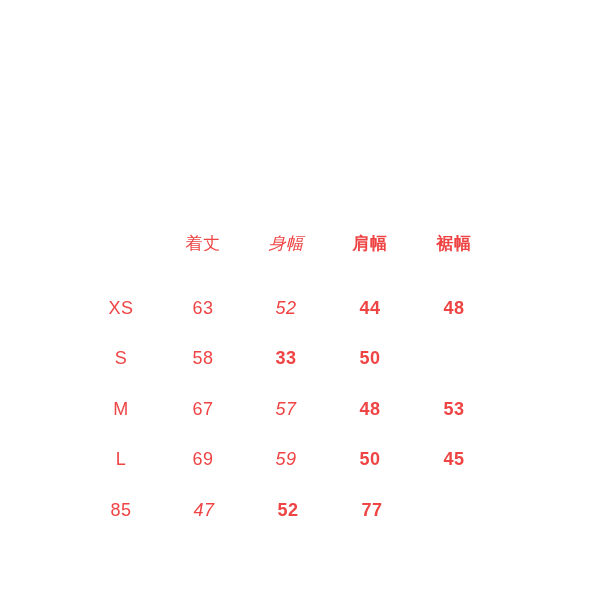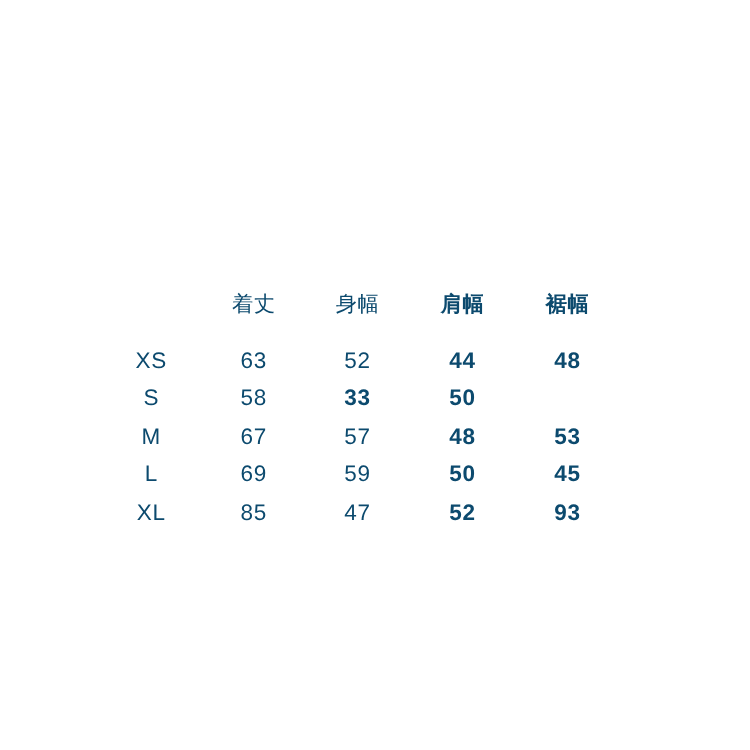--- a/index.html
+++ b/index.html
@@ -9,45 +9,46 @@
     height: 600px;
     background: #ffffff;
     font-family: "Liberation Sans", "DejaVu Sans", sans-serif;
     overflow: hidden;
   }
   .size-chart {
     position: absolute;
     left: 80px;
     top: 228px;
     width: 416px;
-    color: #0c4a6e;
+    color: #ef4444;
     font-size: 18px;
   }
   .row {
     display: flex;
     align-items: center;
   }
   .header-row {
     height: 30px;
     font-size: 17px;
   }
   .spacer {
     height: 15px;
   }
   .data-row {
     height: 30.5px;
+    margin-top: 20px;
   }
   .cell {
     text-align: center;
     white-space: nowrap;
     letter-spacing: 0.5px;
   }
   .col-size { width: 82px; }
   .col-1 { width: 82px; }
-  .col-2 { width: 84px; }
+  .col-2 { width: 84px; font-style: italic; }
   .col-3 { width: 84px; font-weight: bold; }
   .col-4 { width: 84px; font-weight: bold; }
 </style>
 </head>
 <body>
 
 <div class="size-chart">
 
   <div class="row header-row">
     <div class="cell col-size"></div>
@@ -84,20 +85,19 @@
 
   <div class="row data-row">
     <div class="cell col-size">L</div>
     <div class="cell col-1">69</div>
     <div class="cell col-2">59</div>
     <div class="cell col-3">50</div>
     <div class="cell col-4">45</div>
   </div>
 
   <div class="row data-row">
-    <div class="cell col-size">XL</div>
     <div class="cell col-1">85</div>
     <div class="cell col-2">47</div>
     <div class="cell col-3">52</div>
-    <div class="cell col-4">93</div>
+    <div class="cell col-4">77</div>
   </div>
 
 </div>
 
 </body></html>

